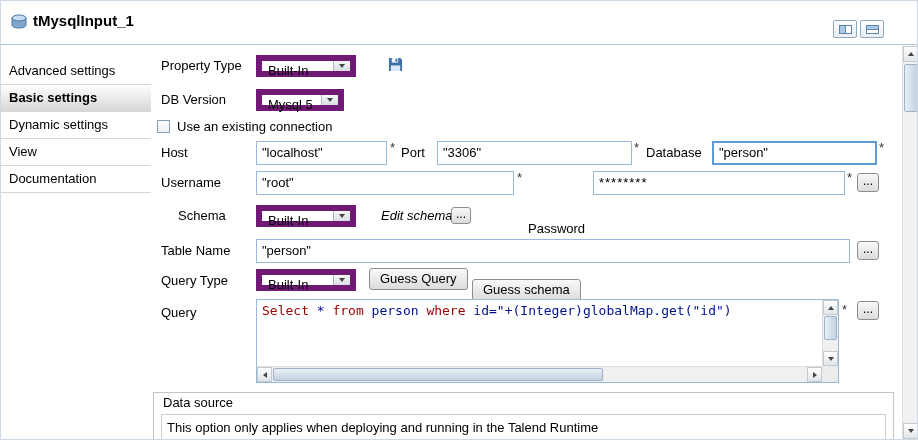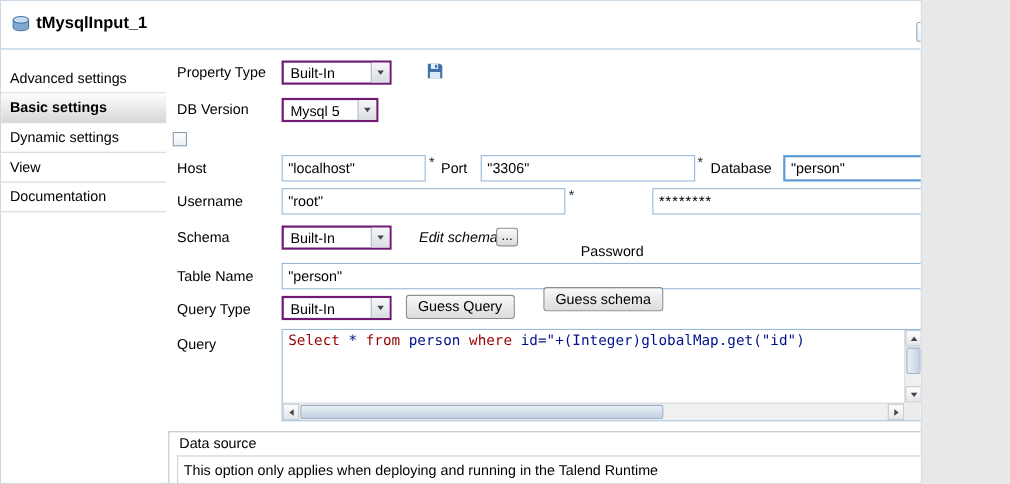--- a/index.html
+++ b/index.html
@@ -1,17 +1,17 @@
 <!DOCTYPE html>
 <html><head>
 <meta charset="utf-8">
 <style>
   * { margin:0; padding:0; box-sizing:border-box; }
   body { background:#e8e8e8; font-family:"Liberation Sans",sans-serif; }
-  .wrap { position:relative; width:838px; height:440px; background:#fff; overflow:hidden;
+  .wrap { position:relative; width:918px; height:440px; background:#fff; overflow:hidden;
           border:1px solid #cdd9e5; font-size:13px; color:#000; }
 
   
   .titlebar { position:absolute; left:0; top:0; width:100%; height:44px; background:#fff;
               border-bottom:1px solid #a9c6de; }
   .comp-icon { position:absolute; left:9px; top:13px; width:18px; height:16px; }
   .page-title { position:absolute; left:32px; top:11px; font-size:15px; font-weight:bold; }
   .win-btn { position:absolute; top:19px; width:24px; height:18px; border:1px solid #8fa8c0;
              border-radius:2px; background:linear-gradient(#ffffff,#e9eff5);
              display:flex; align-items:center; justify-content:center; cursor:pointer; }
@@ -25,21 +25,21 @@
   .side-list { margin-top:12px; }
   .side-item { height:27px; line-height:26px; padding-left:8px; border-bottom:1px solid #d6d6d6; cursor:pointer; }
   .side-item.selected { font-weight:bold; background:linear-gradient(#fefefe,#d7d7d7); }
 
   
   .lbl { position:absolute; height:24px; line-height:24px; white-space:nowrap; }
   .star { position:absolute; width:10px; line-height:18px; color:#333; }
   .fld { position:absolute; height:24px; border:1px solid #9ab8d8; background:#fff;
          line-height:22px; padding:0 5px; white-space:nowrap; overflow:hidden; cursor:text; }
   .fld.focus { border:2px solid #5e9bd4; line-height:20px; }
-  .combo { position:absolute; height:22px; border:2px solid #701a75; background:#fff; cursor:pointer; }
+  .combo { position:absolute; height:22px; border:6px solid #701a75; background:#fff; cursor:pointer; }
   .combo .ctxt { position:absolute; left:6px; top:0; line-height:20px; }
   .combo .cbtn { position:absolute; right:0; top:0; bottom:0; width:17px;
                  background:linear-gradient(#f7f7f7,#d9dde2); border-left:1px solid #aab6c6;
                  display:flex; align-items:center; justify-content:center; }
   .tri-down { width:0;height:0;border-left:3px solid transparent;border-right:3px solid transparent;border-top:4px solid #444; }
   .tri-up   { width:0;height:0;border-left:3px solid transparent;border-right:3px solid transparent;border-bottom:4px solid #444; }
   .tri-left { width:0;height:0;border-top:3px solid transparent;border-bottom:3px solid transparent;border-right:4px solid #444; }
   .tri-right{ width:0;height:0;border-top:3px solid transparent;border-bottom:3px solid transparent;border-left:4px solid #444; }
   .chk { position:absolute; width:13px; height:13px; border:1px solid #8a9cb2;
          background:linear-gradient(#fdfdfd,#edf1f5); cursor:pointer; }
@@ -138,40 +138,41 @@
 
   <div class="lbl" style="left:160px; top:87px;">DB Version</div>
   <div class="combo" style="left:255px; top:88px; width:88px;">
     <span class="ctxt">Mysql 5</span>
     <span class="cbtn">
         <span class="tri-down"></span>
       </span>
   </div>
 
   <div class="chk" style="left:156px; top:119px;"></div>
+  <div class="lbl" style="left:176px; top:114px;">Use an existing connection</div>
 
   <div class="lbl" style="left:160px; top:140px;">Host</div>
   <div class="fld" style="left:255px; top:140px; width:131px;">"localhost"</div>
   <div class="star" style="left:389px; top:138px;">*</div>
   <div class="lbl" style="left:400px; top:140px;">Port</div>
   <div class="fld" style="left:436px; top:140px; width:195px;">"3306"</div>
   <div class="star" style="left:633px; top:138px;">*</div>
   <div class="lbl" style="left:645px; top:140px;">Database</div>
   <div class="fld focus" style="left:711px; top:140px; width:165px;">"person"</div>
   <div class="star" style="left:878px; top:138px;">*</div>
 
   <div class="lbl" style="left:160px; top:170px;">Username</div>
   <div class="fld" style="left:255px; top:170px; width:258px;">"root"</div>
   <div class="star" style="left:516px; top:168px;">*</div>
   <div class="lbl" style="left:527px; top:170px;margin-top:46px;">Password</div>
   <div class="fld" style="left:592px; top:170px; width:252px; letter-spacing:1px;">********</div>
   <div class="star" style="left:846px; top:168px;">*</div>
   <div class="btn-sm" style="left:856px; top:172px;">...</div>
 
-  <div class="lbl" style="left:160px; top:203px;">Schema</div>
+  <div class="lbl" style="left:177px; top:203px;">Schema</div>
   <div class="combo" style="left:255px; top:204px; width:100px;">
     <span class="ctxt">Built-In</span>
     <span class="cbtn">
         <span class="tri-down"></span>
       </span>
   </div>
   <div class="lbl" style="left:380px; top:203px;font-style:italic;">Edit schema</div>
   <div class="btn-sm btn-xs" style="left:450px; top:206px;">...</div>
 
   <div class="lbl" style="left:160px; top:238px;">Table Name</div>
@@ -179,21 +180,21 @@
   <div class="btn-sm" style="left:856px; top:240px;">...</div>
 
   <div class="lbl" style="left:160px; top:268px;">Query Type</div>
   <div class="combo" style="left:255px; top:268px; width:100px;">
     <span class="ctxt">Built-In</span>
     <span class="cbtn">
         <span class="tri-down"></span>
       </span>
   </div>
   <div class="btn" style="left:368px; top:267px;">Guess Query</div>
-  <div class="btn" style="left:471px; top:260px;margin-left:22px;">Guess schema</div>
+  <div class="btn" style="left:471px; top:278px;">Guess schema</div>
 
   <div class="lbl" style="left:160px; top:300px;">Query</div>
   <div class="qeditor">
     <div class="qtext"><span class="tok-keyword">Select</span><span class="tok-plain"> * </span><span class="tok-keyword">from</span><span class="tok-plain"> person </span><span class="tok-keyword">where</span><span class="tok-plain"> id="+(Integer)globalMap.get("id")</span></div>
     <div class="vsb">
       <div class="sb-btn up">
           <span class="tri-up"></span>
         </div>
       <div class="thumb"></div>
       <div class="sb-btn down">

